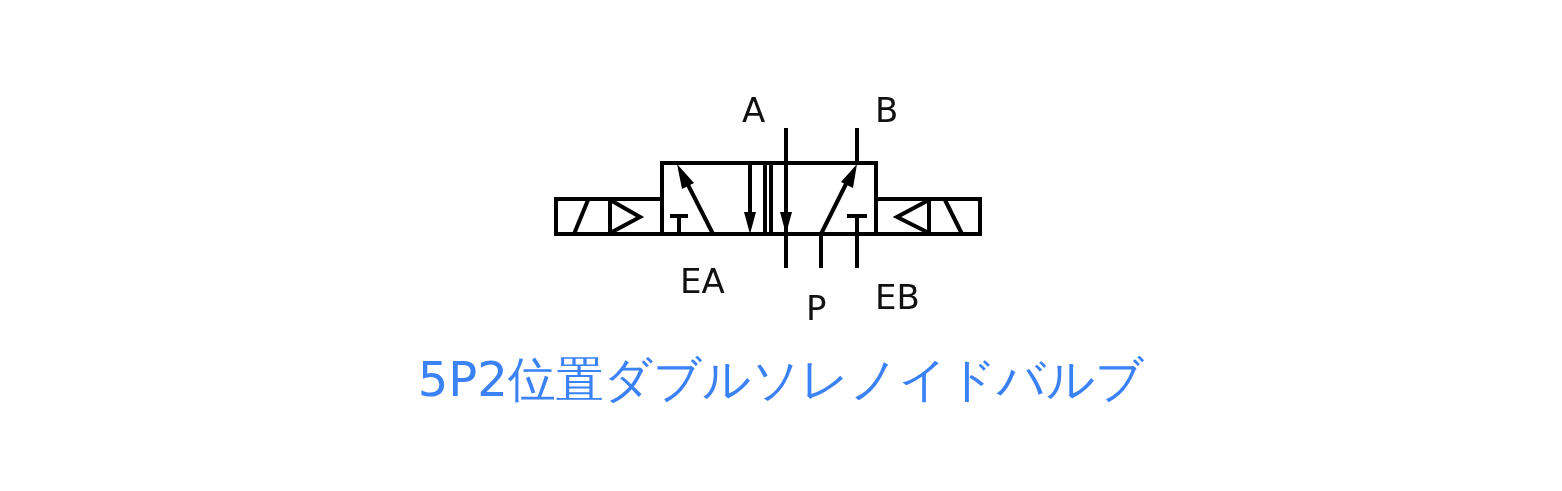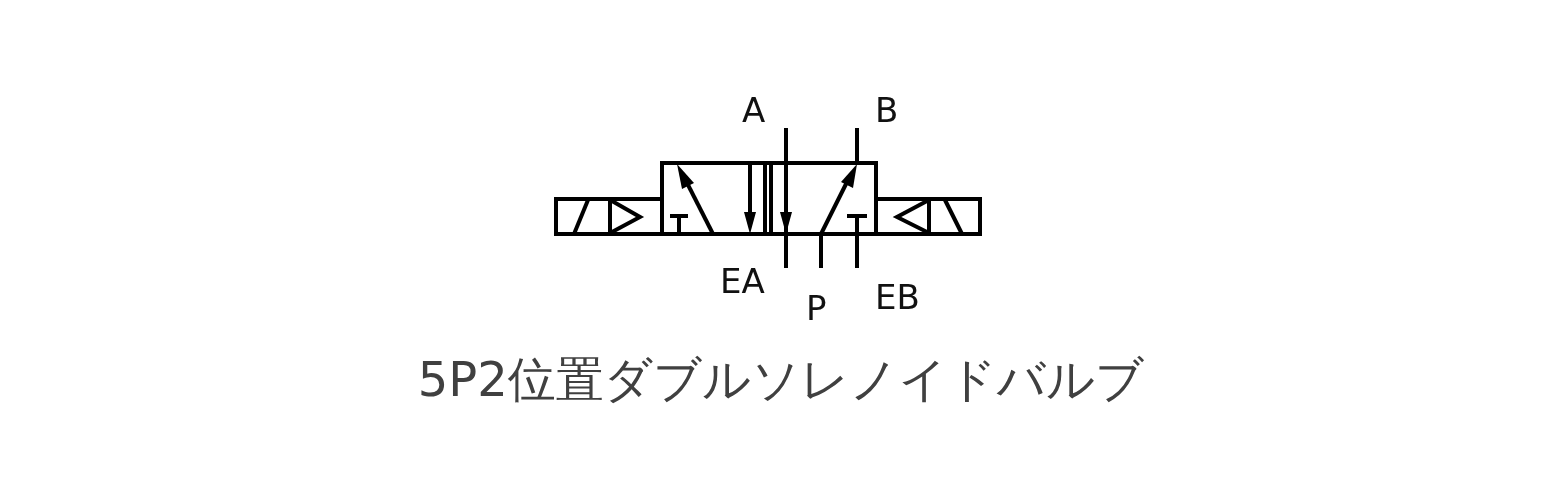--- a/index.html
+++ b/index.html
@@ -31,21 +31,21 @@
     }
     #caption {
       position: absolute;
       left: 0;
       width: 1562px;
       top: 355px;
       text-align: center;
       font-family: "DejaVu Sans", "Liberation Sans", sans-serif;
       font-size: 48px;
       line-height: 1;
-      color: #404040;
+      color: #3b82f6;
       letter-spacing: 0px;
       white-space: nowrap;
     }
   </style>
 </head>
 <body>
 
 <svg id="diagram" viewBox="0 0 1562 491" xmlns="http://www.w3.org/2000/svg">
   <g stroke="#000" stroke-width="4" fill="none" stroke-linecap="butt" stroke-linejoin="miter">
 
@@ -102,17 +102,17 @@
     <polygon points="744,212 756,212 750,234"></polygon>
 
     <polygon points="780,212 792,212 786,234"></polygon>
 
     <polygon points="857,164 853,188 841,182"></polygon>
   </g>
 </svg>
 
 <div class="port-label" style="left:742px; top:93px;">A</div>
 <div class="port-label" style="left:875px; top:93px;">B</div>
-<div class="port-label" style="left:720px; top:264px;">EA</div>
+<div class="port-label" style="left:680px; top:264px;">EA</div>
 <div class="port-label" style="left:806px; top:291px;">P</div>
 <div class="port-label" style="left:875px; top:280px;">EB</div>
 
 <div id="caption">5P2位置ダブルソレノイドバルブ</div>
 
 </body></html>

